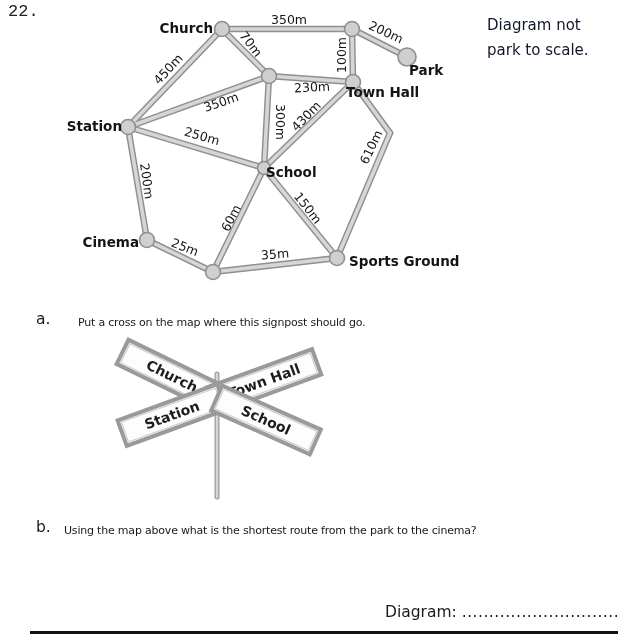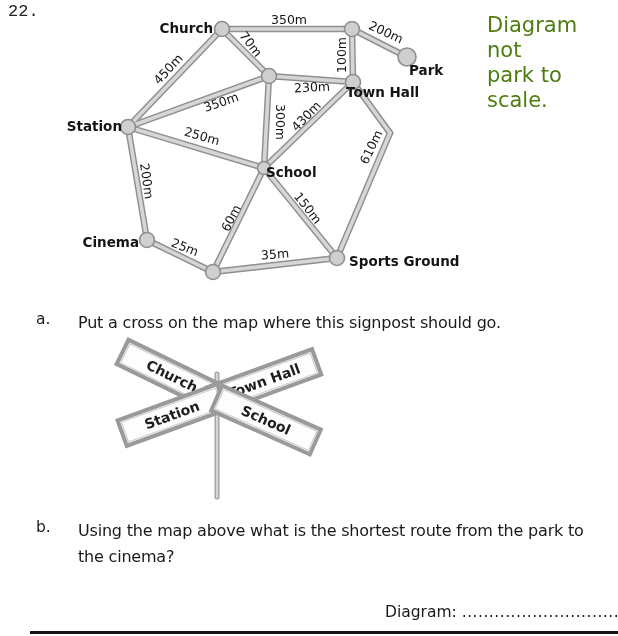--- a/index.html
+++ b/index.html
@@ -4,27 +4,27 @@
 <style>
   html,body{margin:0;padding:0;background:#e8e8e8}
   .page{position:relative;width:618px;height:636px;background:#ffffff;overflow:hidden;
         font-family:"DejaVu Sans",sans-serif;color:#1a1a1a}
   .abs{position:absolute}
   #scene{position:absolute;left:0;top:0;width:618px;height:636px}
   #scene text.place{font-family:"DejaVu Sans",sans-serif;font-size:13.5px;font-weight:bold;fill:#141414}
   #scene text.dist{font-family:"DejaVu Sans",sans-serif;font-size:12.5px;fill:#141414}
   #scene text.arm{font-family:"DejaVu Sans",sans-serif;font-size:14px;font-weight:bold;fill:#1c1c1c}
   .qnum{left:8px;top:2px;font-size:17px;font-family:Liberation Mono, monospace;color:#222}
-  .note{left:487px;top:13px;width:125px;font-size:21px;line-height:25px;color:#4d7c0f}
+  .note{left:487px;top:13px;width:125px;font-size:15px;line-height:25px;color:#0f172a}
   .qlabel{font-size:15.5px}
-  .qtext{font-size:16px;letter-spacing:-0.2px;line-height:26px}
+  .qtext{font-size:11px;letter-spacing:-0.2px;line-height:26px}
   #qa-label{left:36px;top:310px}
   #qa-text{left:78px;top:310px;width:480px;white-space:nowrap}
   #qb-label{left:36px;top:518px}
-  #qb-text{left:78px;top:518px;width:518px}
+  #qb-text{left:64px;top:518px;width:518px}
   .answer{left:385px;top:603px;font-size:15.5px;white-space:nowrap}
   .answer .dots{letter-spacing:0.5px}
   .edge-line{left:30px;top:631px;width:588px;height:3px;background:#141414}
 </style>
 </head>
 <body>
 
 <div class="page">
 
   <span class="abs qnum">22.</span>

